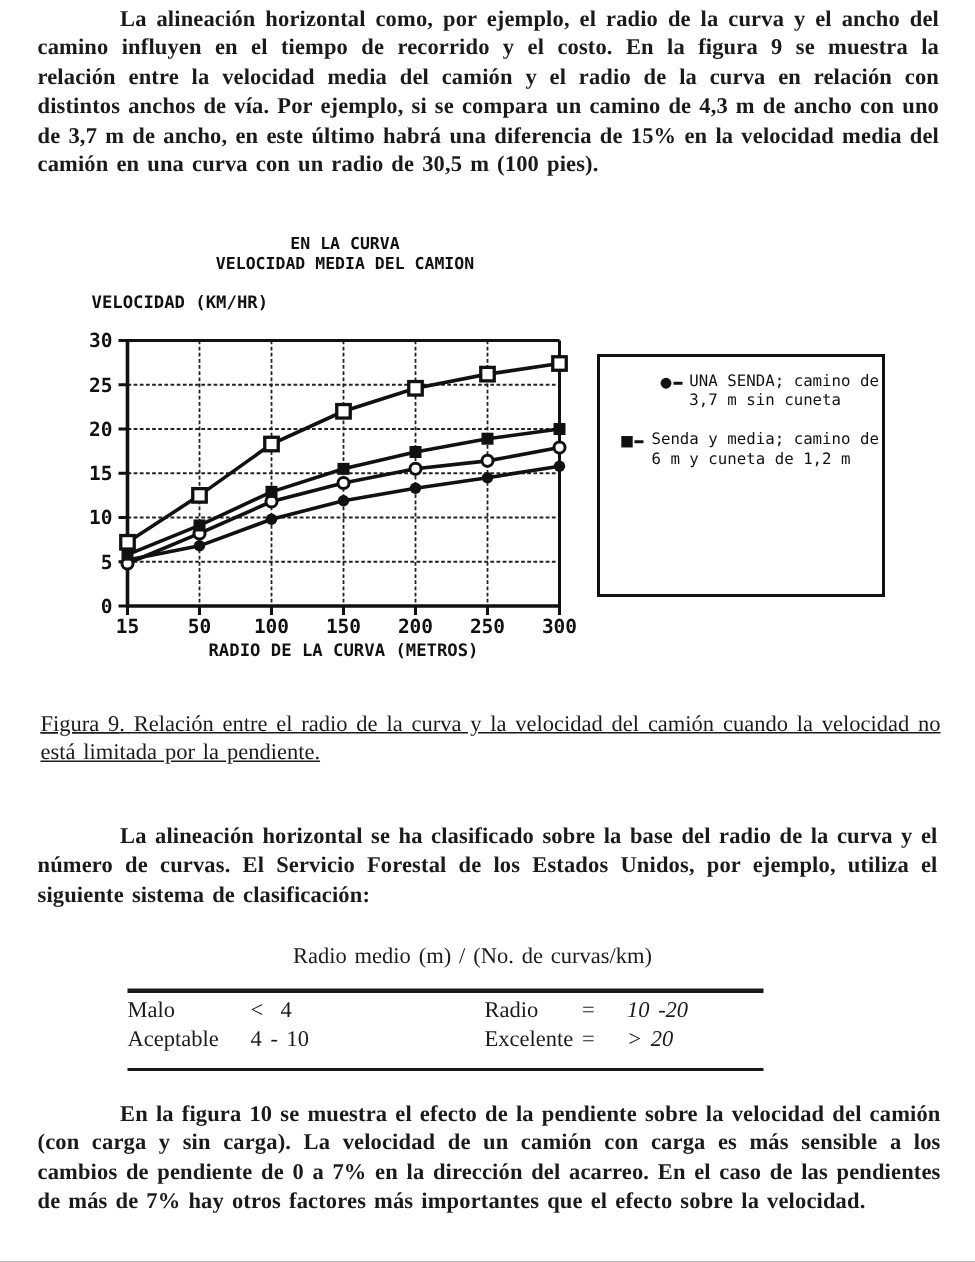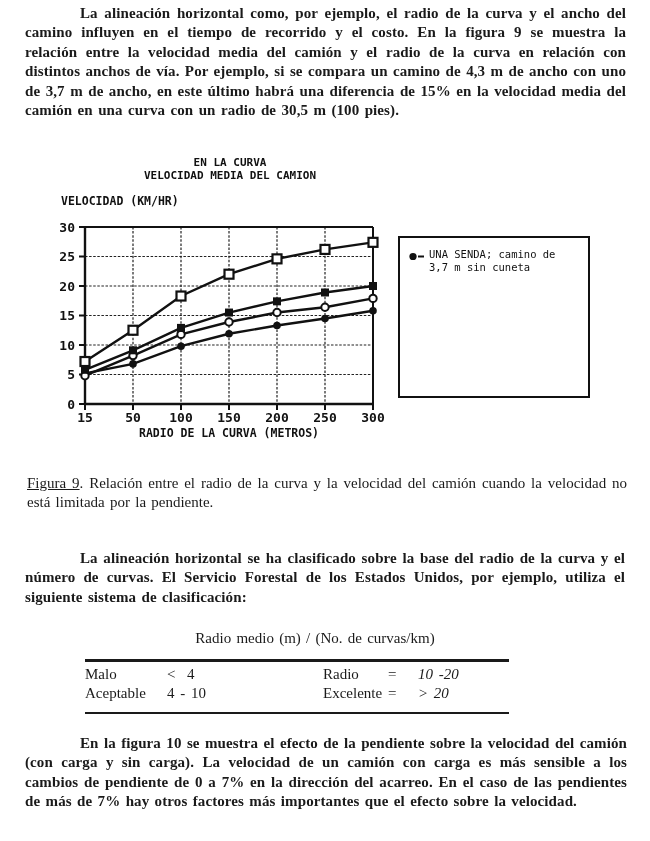--- a/index.html
+++ b/index.html
@@ -45,21 +45,21 @@
     font-size:11.5px;font-weight:700;color:#111;
   }
   #chart-svg{position:absolute;left:0;top:58px;}
   .legend{
     position:absolute;left:343px;top:86px;width:192px;height:162px;
     border:2.5px solid #111;
     box-sizing:border-box;
     padding:10px 2px 0 7px;
     background:#fff;
   }
-  .legend-item{display:flex;align-items:flex-start;margin-bottom:13px;}
+  .legend-item{display:flex;align-items:flex-start;margin-bottom:13px;justify-content:flex-end;}
   .legend-marker{flex:0 0 22px;padding-top:1px;}
   .legend-text{
     font-family:"DejaVu Sans Mono", monospace;
     font-size:10.5px;line-height:13px;color:#111;white-space:pre;
   }
   
   .tbl{position:absolute;left:85px;top:630px;width:424px;height:90px;font-size:15px;}
   .tbl-header{
     position:absolute;left:0;top:0;width:424px;
     text-align:center;transform:translateX(18px);
@@ -185,24 +185,31 @@
         </g>
       </svg>
     <div class="legend" id="legend">
         <div class="legend-item">
           <span class="legend-marker"><svg width="20" height="13">
               <circle cx="6" cy="6.5" r="3.61" fill="#111111"></circle>
               <line x1="11" y1="6.5" x2="17" y2="6.5" stroke="#111111" stroke-width="2"></line>
             </svg></span>
           <div class="legend-text"><div>UNA SENDA; camino de</div><div>3,7 m sin cuneta</div></div>
         </div>
+        <div class="legend-item">
+          <span class="legend-marker"><svg width="20" height="13">
+              <rect x="2.2" y="2.7" width="7.6" height="7.6" fill="#111111"></rect>
+              <line x1="11" y1="6.5" x2="17" y2="6.5" stroke="#111111" stroke-width="2"></line>
+            </svg></span>
+          <div class="legend-text"><div>Senda y media; camino de</div><div>6 m y cuneta de 1,2 m</div></div>
+        </div>
       </div>
   </div>
 
-  <p class="caption" style="left:27px;top:474px;width:600px;"><span class="u">Figura 9</span><span>.  Relación entre el radio de la curva y la velocidad del camión cuando la velocidad no está limitada por la pendiente.</span></p>
+  <p class="caption" style="left:27px;top:474px;width:600px;text-decoration:underline;"><span class="u">Figura 9</span><span>.  Relación entre el radio de la curva y la velocidad del camión cuando la velocidad no está limitada por la pendiente.</span></p>
 
   <p class="para indent" style="left:25px;top:549px;width:600px;">La alineación horizontal se ha clasificado sobre la base del radio de la curva y el número de curvas.  El Servicio Forestal de los Estados Unidos, por ejemplo, utiliza el siguiente sistema de clasificación:</p>
 
   <div class="tbl">
     <div class="tbl-header">Radio medio (m) / (No. de curvas/km)</div>
     <div class="rule rule-top"></div>
     <div class="trow" style="top:36px;">
       <span class="c1">Malo</span>
       <span class="c2">&lt;  4</span>
       <span class="c3">Radio</span>

